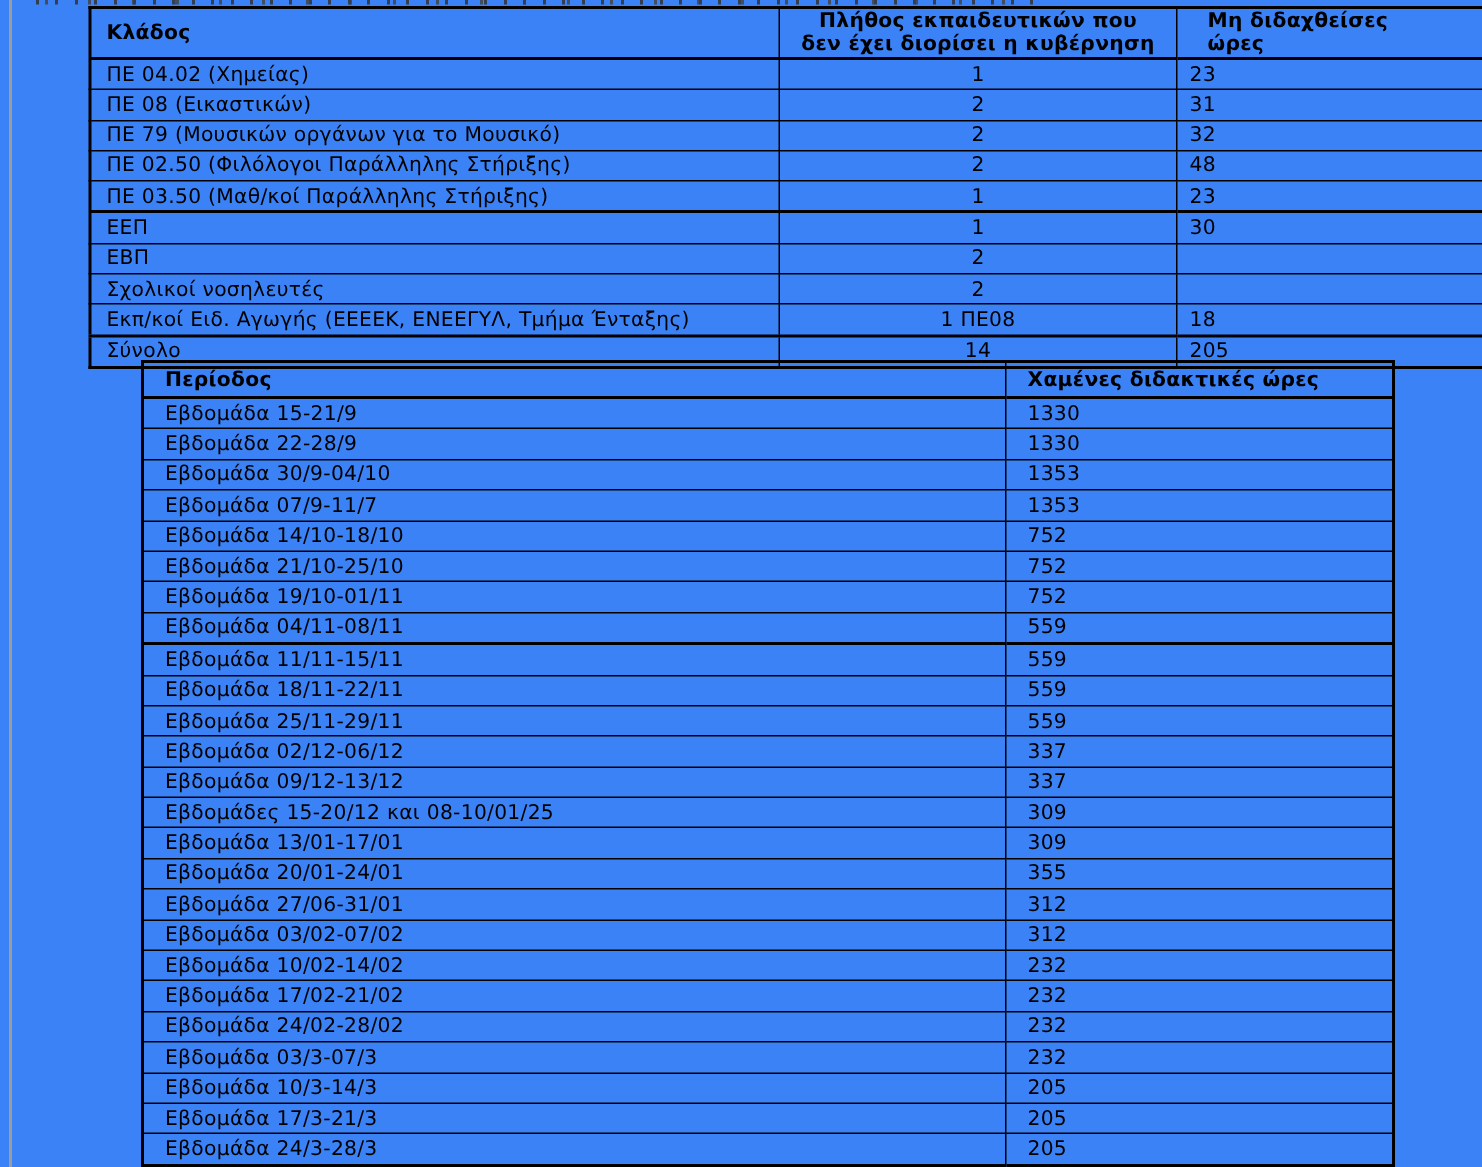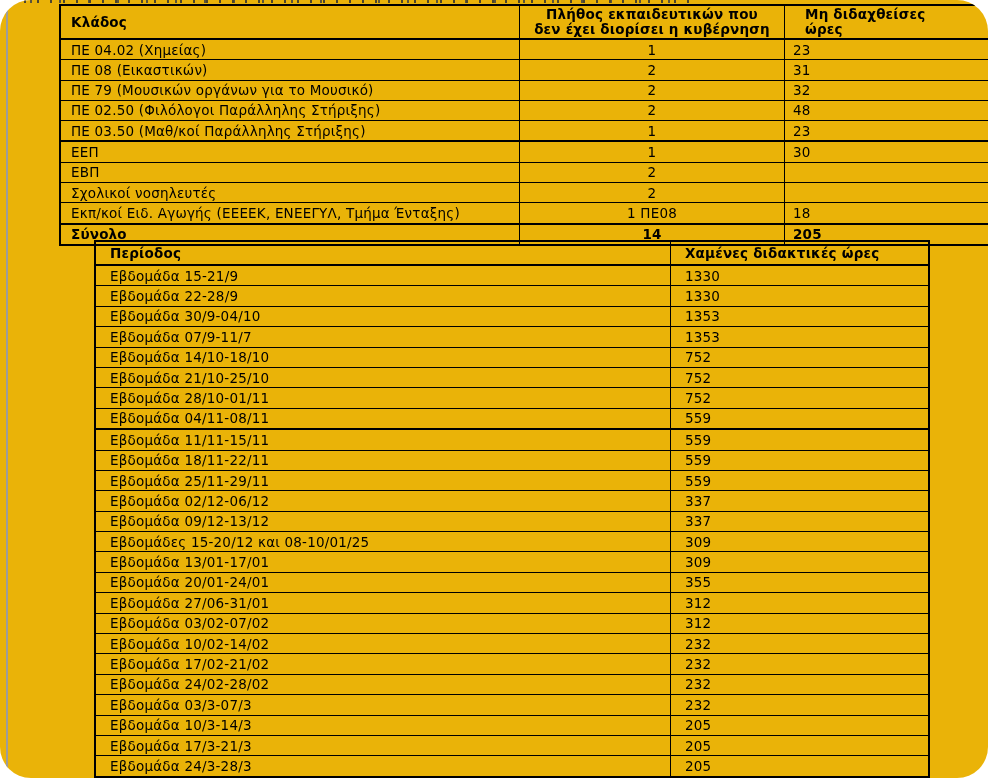--- a/index.html
+++ b/index.html
@@ -1,35 +1,35 @@
 <!DOCTYPE html>
 <html><head>
 <meta charset="utf-8">
 <style>
   html, body { margin:0; padding:0; background:#ffffff; }
   body { width:988px; height:778px; font-family:"DejaVu Sans", sans-serif; color:#000; }
-  .page { position:relative; width:988px; height:778px; overflow:hidden; background:#eab308;border-radius:31px; }
+  .page { position:relative; width:988px; height:778px; overflow:hidden; background:#3b82f6; }
 
   
   .left-rule { position:absolute; left:6px; top:0; width:2px; height:778px; background:#9c9c9c; }
 
   
   .clipped-remnant {
     position:absolute; left:24px; top:0; width:665px; height:3px; opacity:.85;
     background-image:
       repeating-linear-gradient(90deg, #333 0 2px, transparent 2px 13px),
       repeating-linear-gradient(90deg, transparent 0 6px, #444 6px 8px, transparent 8px 29px);
   }
 
   table { position:absolute; border-collapse:collapse; table-layout:fixed; border:2px solid #000; }
   th, td { border:1px solid #000; overflow:hidden; vertical-align:middle;
            font-size:13.5px; letter-spacing:0.2px; line-height:1.05; padding:0; }
   th { font-weight:bold; text-align:center; white-space:pre-line; line-height:15px; }
   thead th { border-bottom:2px solid #000; }
-  tr.total td { border-top:2px solid #000; font-weight:bold; }
+  tr.total td { border-top:2px solid #000; font-weight:normal; }
   tr.break td { border-top:2px solid #000; }
 
   
   .t1 { left:59px; top:4px; width:886px; }
   .t1 th { height:32px; }
   .t1 td { height:19.3px; }
   .t1 .c1 { width:448px; text-align:left; padding-left:10px; }
   .t1 .c2 { width:264px; text-align:center;margin-top:42px; }
   .t1 .c3 { width:174px; text-align:left; padding-left:8px; }
   .t1 th.c3 { padding-left:20px; padding-right:20px; }
@@ -139,21 +139,21 @@
         </tr>
         <tr>
           <td class="p1">Εβδομάδα 14/10-18/10</td>
           <td class="p2">752</td>
         </tr>
         <tr>
           <td class="p1">Εβδομάδα 21/10-25/10</td>
           <td class="p2">752</td>
         </tr>
         <tr>
-          <td class="p1">Εβδομάδα 28/10-01/11</td>
+          <td class="p1">Εβδομάδα 19/10-01/11</td>
           <td class="p2">752</td>
         </tr>
         <tr>
           <td class="p1">Εβδομάδα 04/11-08/11</td>
           <td class="p2">559</td>
         </tr>
         <tr class="break">
           <td class="p1">Εβδομάδα 11/11-15/11</td>
           <td class="p2">559</td>
         </tr>

